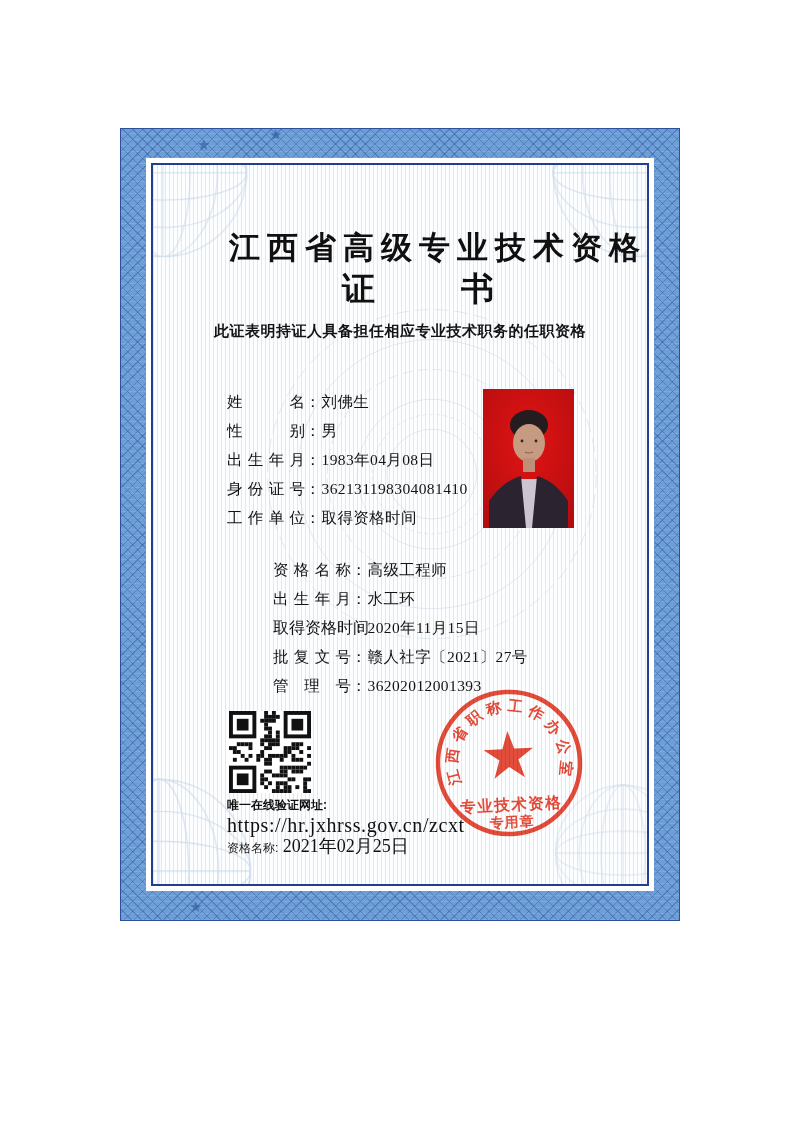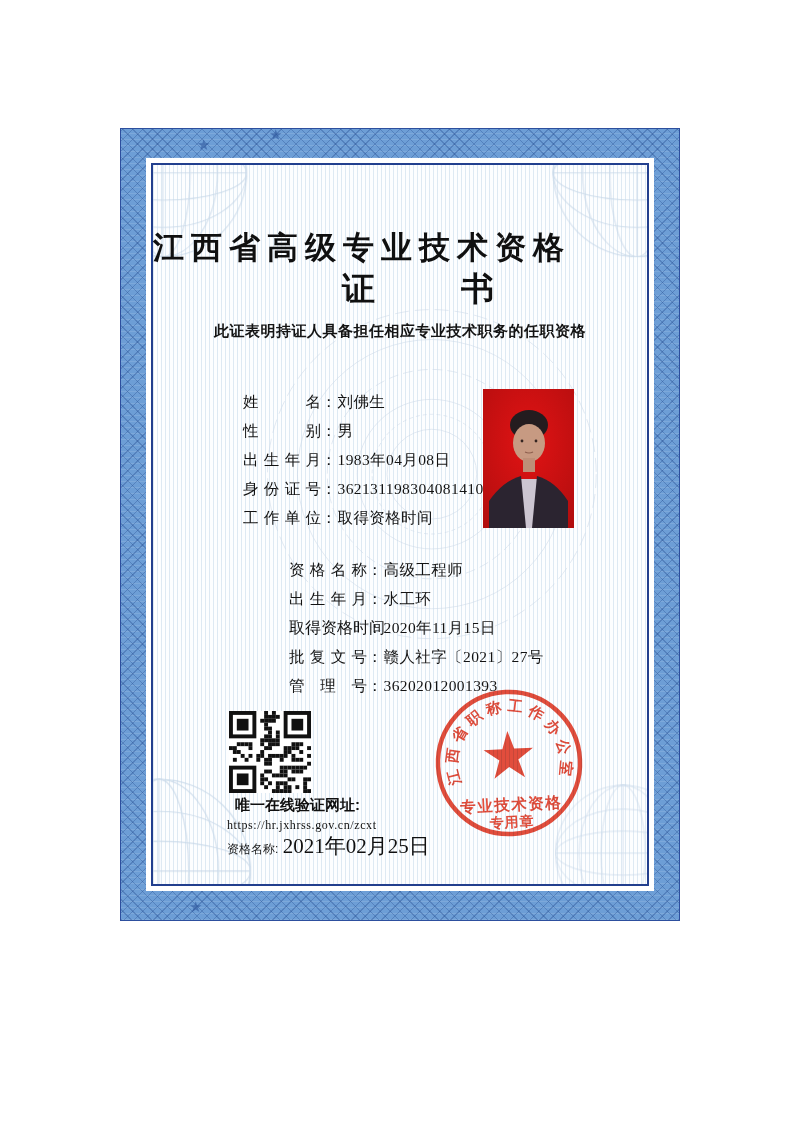--- a/index.html
+++ b/index.html
@@ -20,54 +20,54 @@
   .inner-panel{
     position:absolute;left:30px;top:34px;right:30px;bottom:34px;
     border:2px solid #223f8e;
     box-shadow:0 0 0 5px #ffffff;
     background-color:#fdfeff;
     background-image:repeating-linear-gradient(90deg, rgba(150,185,215,.30) 0 1px, transparent 1px 4px);
   }
   .deco{position:absolute;left:0;top:0;width:100%;height:100%;}
   .content{position:absolute;inset:0;}
   .title{
-    position:absolute;top:64px;left:0;right:0;text-align:left;
+    position:absolute;top:64px;left:0;right:0;text-align:right;
     font-family:"Liberation Serif",serif;font-weight:bold;font-size:31px;
     letter-spacing:7px;color:#101010;line-height:38px;white-space:nowrap;
   }
   .title2{
     position:absolute;top:104px;left:0;right:0;text-align:center;
     font-family:"Liberation Serif",serif;font-weight:bold;font-size:33px;
     color:#101010;line-height:40px;padding-left:36px;
   }
   .title2 .gap{display:inline-block;width:86px;}
   .subtitle{
     position:absolute;top:150px;left:0;right:0;text-align:center;margin:7px;
     font-weight:bold;font-size:15px;color:#141414;letter-spacing:.5px;white-space:nowrap;
   }
   .fields{position:absolute;left:74px;color:#131313;}
   .g1{top:222px;}
   .g2{top:390px;margin-left:46px;}
   .row{height:29px;line-height:29px;white-space:nowrap;font-size:15.5px;}
   .fl{
     display:inline-block;width:78px;vertical-align:top;
     font-family:"Liberation Serif",serif;
-    text-align:justify;text-align-last:justify;text-justify:inter-character;padding-left:16px;
+    text-align:justify;text-align-last:justify;text-justify:inter-character;
   }
   .fc{font-family:"Liberation Serif",serif;margin-right:1px;}
   .fv{font-family:"Liberation Serif",serif;letter-spacing:.4px;}
   .row.compact .fl{font-size:16px;letter-spacing:0;}
   .photo{position:absolute;left:330px;top:224px;width:91px;height:139px;}
   .qr{position:absolute;left:76px;top:546px;width:82px;height:82px;}
   .verify{position:absolute;left:74px;top:630px;color:#101010;}
-  .v1{font-weight:bold;font-size:15px;line-height:20px;margin-left:8px;}
-  .v2{font-family:"Liberation Serif",serif;font-size:12px;letter-spacing:.6px;line-height:21px;}
+  .v1{font-weight:bold;font-size:12px;line-height:20px;}
+  .v2{font-family:"Liberation Serif",serif;font-size:20px;letter-spacing:.6px;line-height:21px;}
   .v3{line-height:20px;white-space:nowrap;}
   .v3 .pl{font-size:12px;color:#1a1a1a;}
-  .v3 .pd{font-family:"Liberation Serif",serif;font-size:21px;}
+  .v3 .pd{font-family:"Liberation Serif",serif;font-size:18px;}
   .seal{
     position:absolute;left:263px;top:505px;width:186px;height:186px;
     mix-blend-mode:multiply;opacity:.92;
   }
 </style>
 </head>
 <body>
 
 <div class="certificate">
   <span class="border-star" style="left:76px;top:8px;">★</span>

